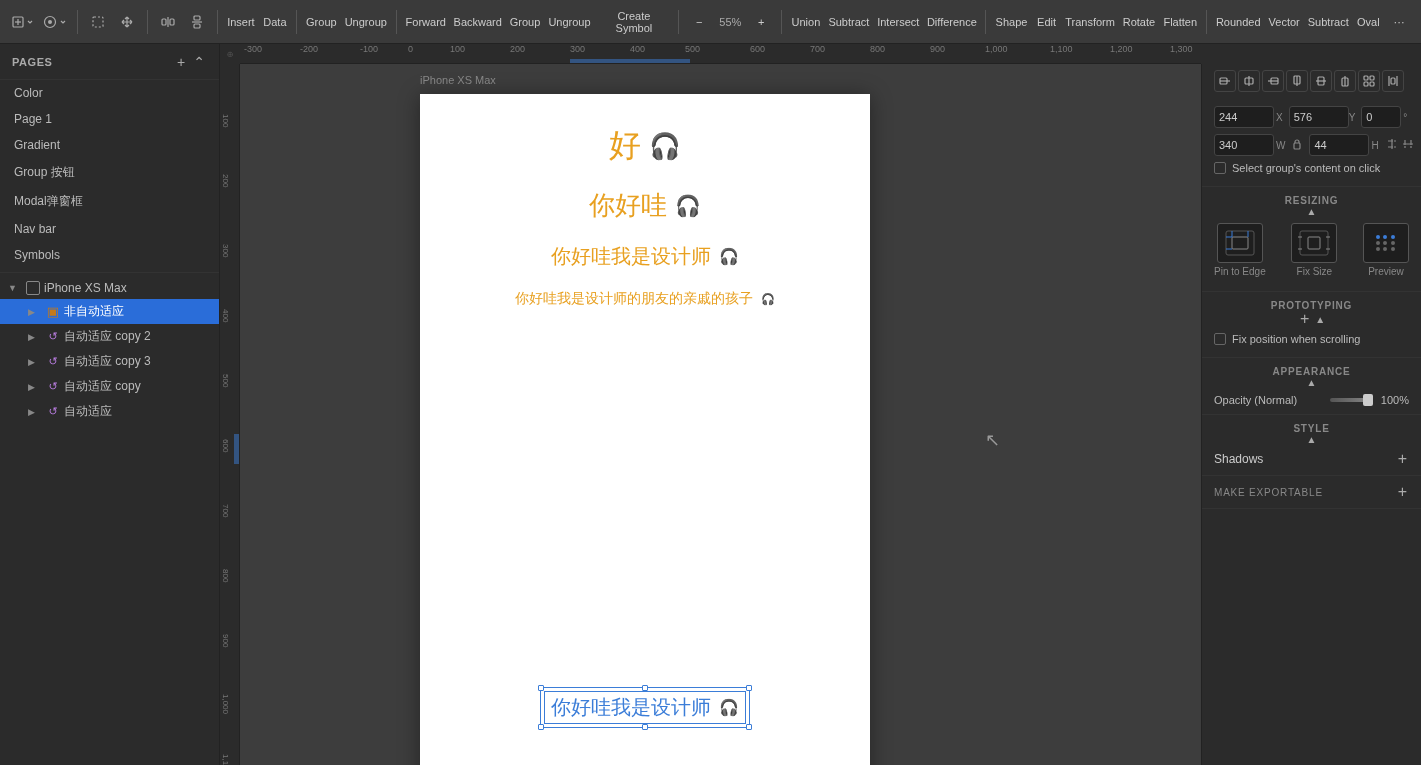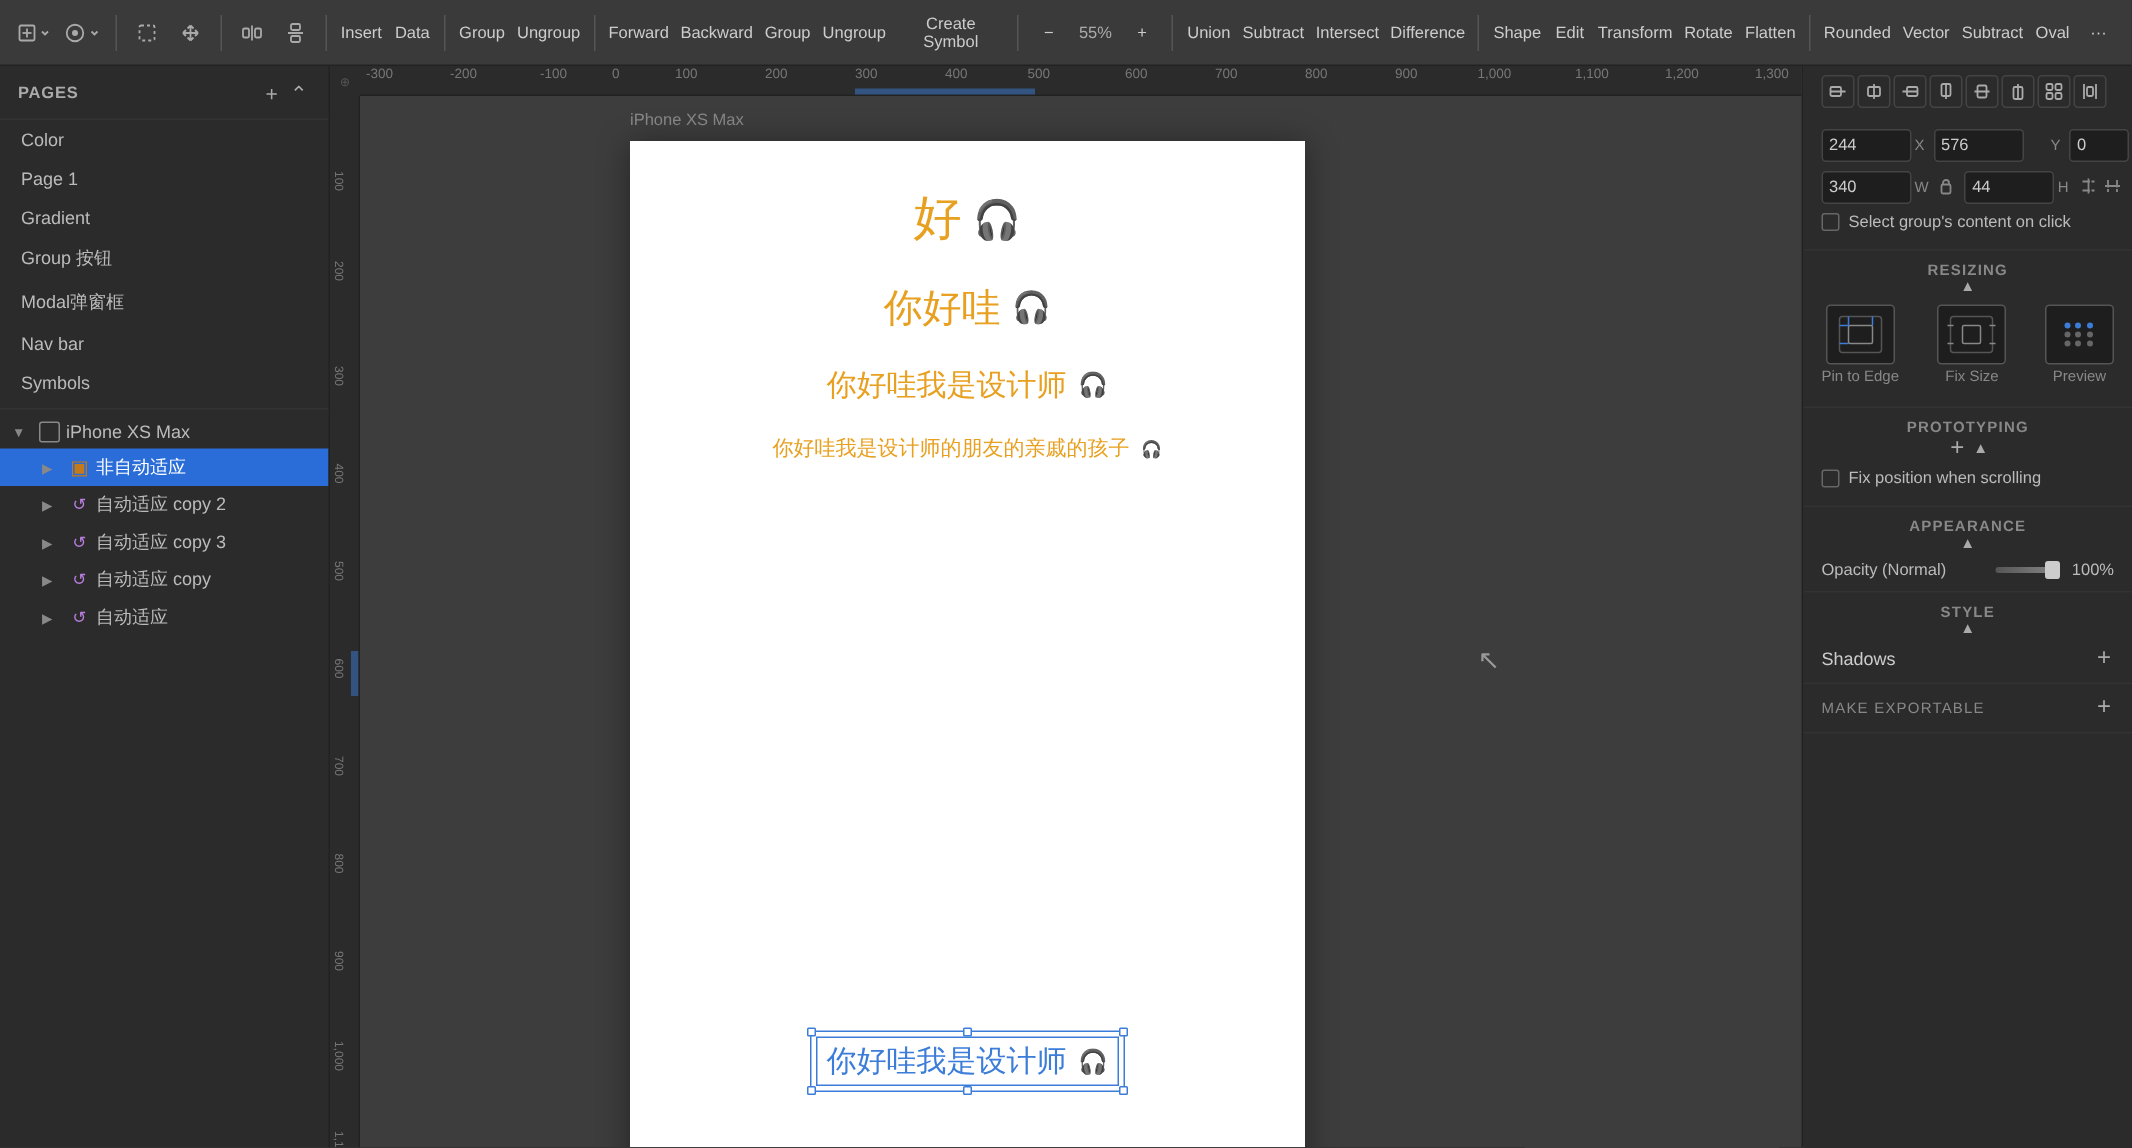--- a/index.html
+++ b/index.html
@@ -171,20 +171,21 @@
 
     
     .right-panel {
       width: 220px;
       background: #2b2b2b;
       border-left: 1px solid #222;
       display: flex;
       flex-direction: column;
       flex-shrink: 0;
       overflow-y: auto;
+      margin-top: 20px;
     }
     .panel-section {
       border-bottom: 1px solid #333;
       padding: 8px 12px;
     }
     .panel-row {
       display: flex;
       align-items: center;
       gap: 6px;
       margin-bottom: 6px;
@@ -619,21 +620,21 @@
           </svg>
       </button>
     </div>
 
     <div class="panel-section">
       <div class="panel-row">
         <div style="display:flex;align-items:center;gap:2px;">
           <input class="panel-input" type="text" value="244" style="">
           <span class="panel-label">X</span>
         </div>
-        <div style="display:flex;align-items:center;gap:18px;">
+        <div style="display:flex;align-items:center;gap:0;">
           <input class="panel-input" type="text" value="576" style="">
           <span class="panel-label">Y</span>
         </div>
         <div style="display:flex;align-items:center;gap:2px;">
           <input class="panel-input" style="width: 40px;" type="text" value="0">
           <span class="panel-label">°</span>
         </div>
       </div>
       <div class="panel-row">
         <div style="display:flex;align-items:center;gap:2px;">

